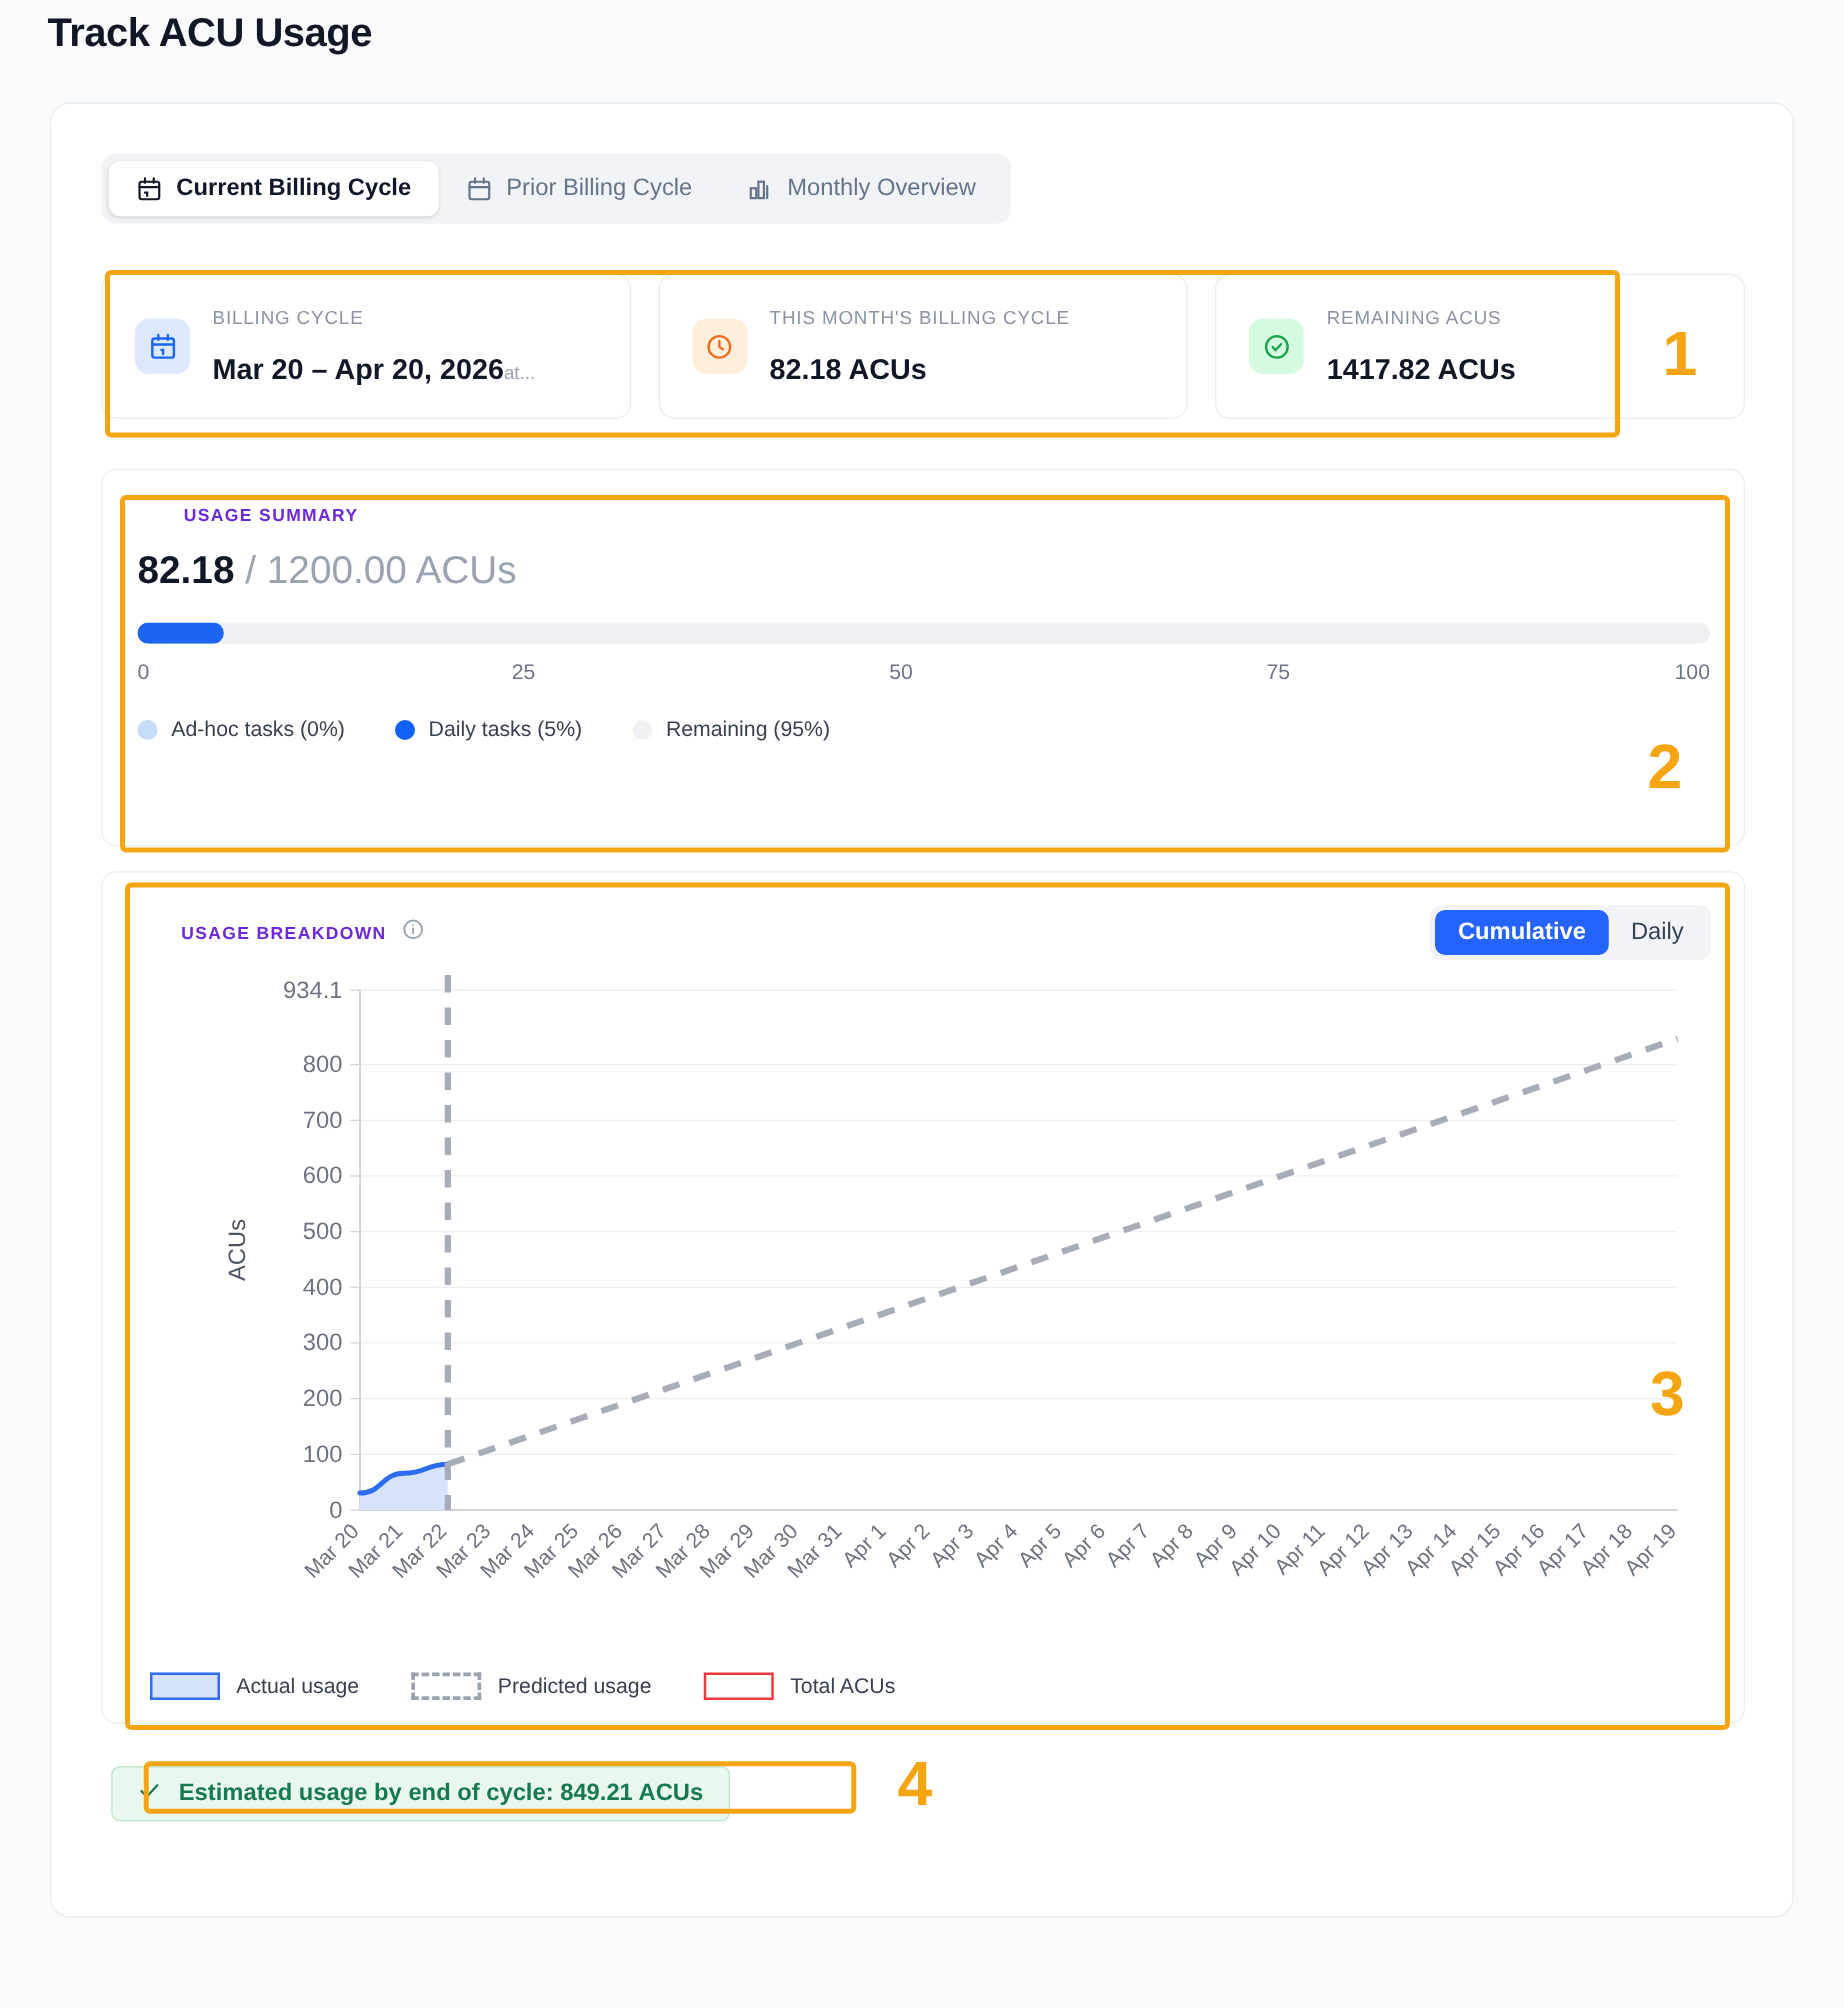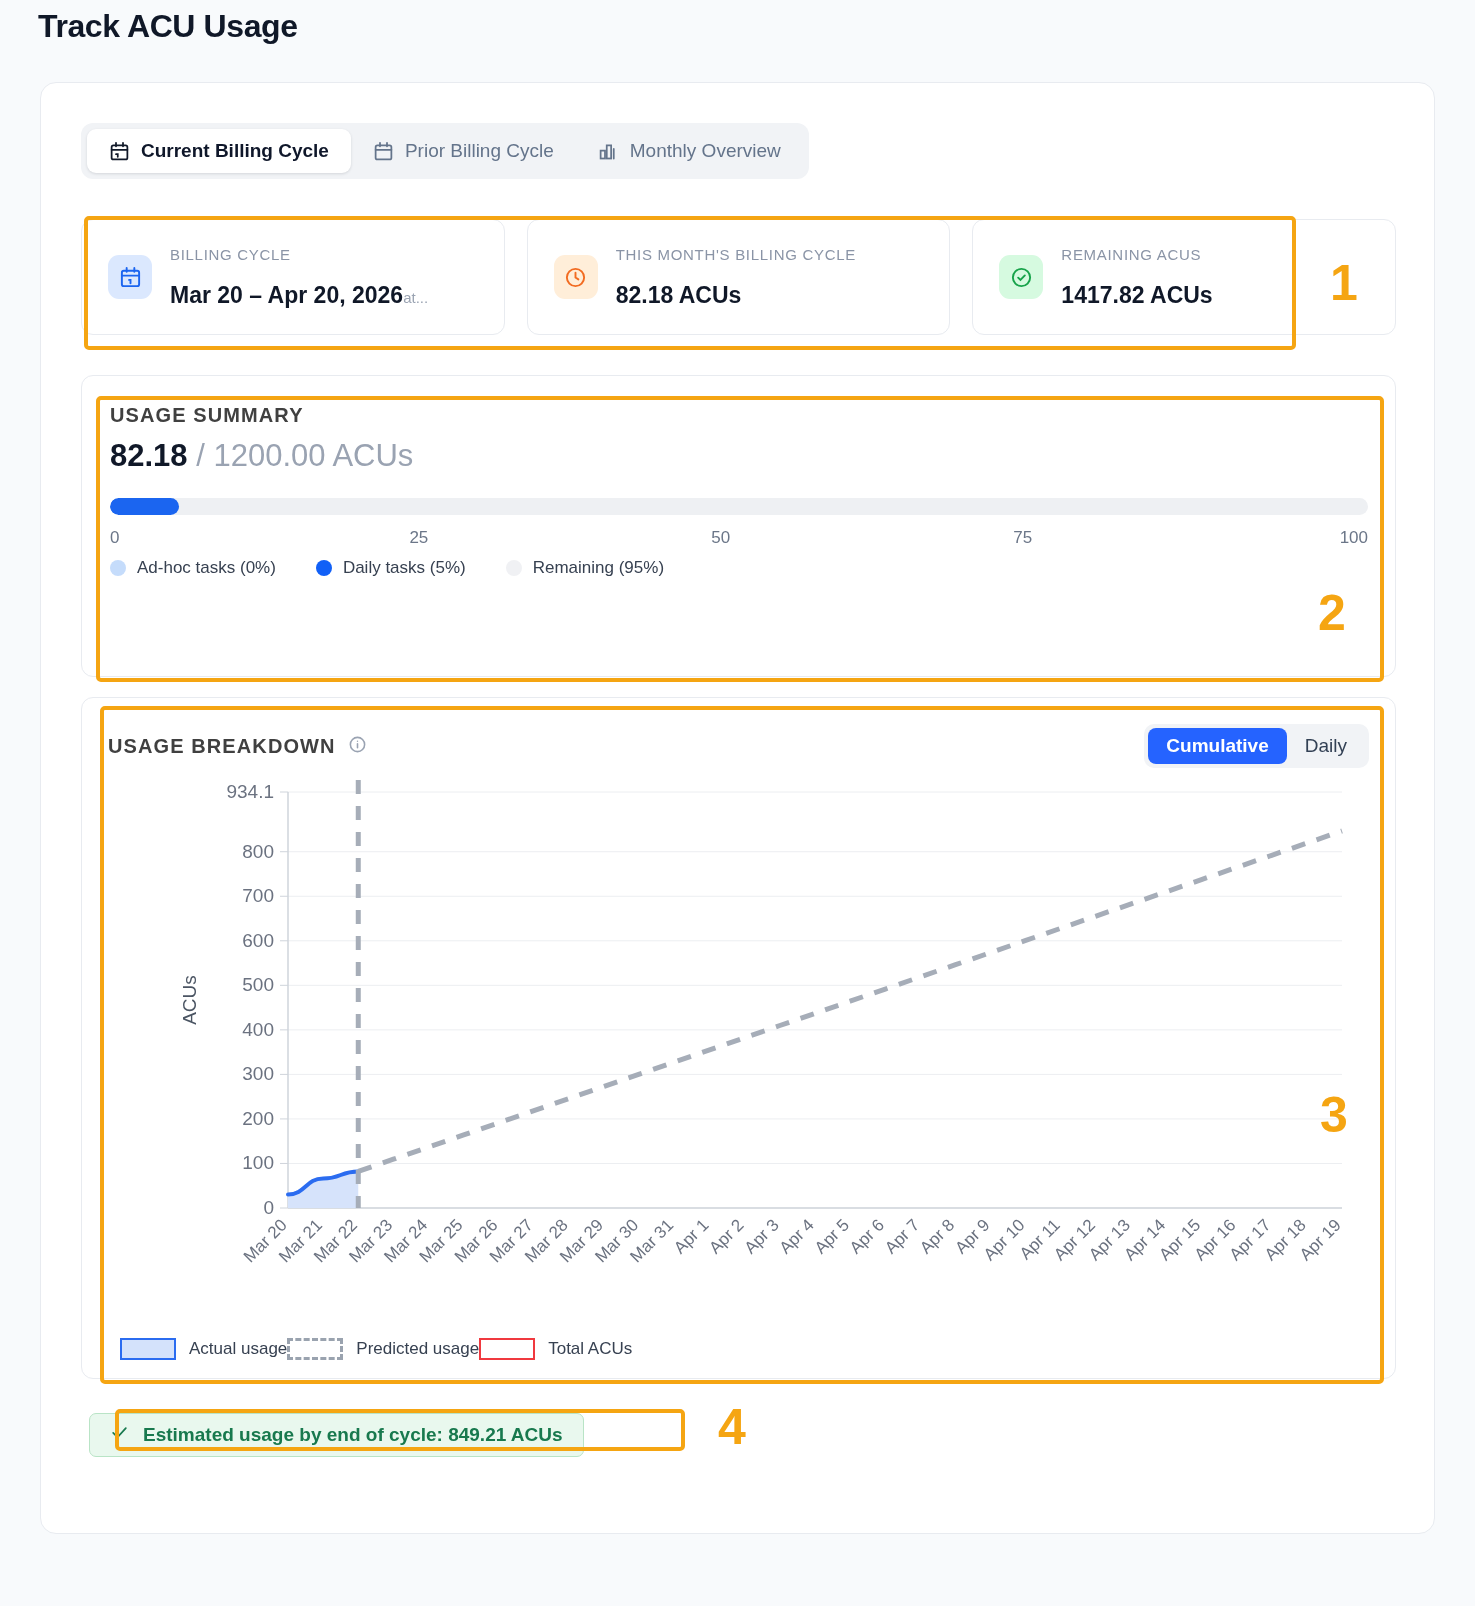--- a/index.html
+++ b/index.html
@@ -97,38 +97,38 @@
 
   
   .summary-card {
     position: absolute; left: 40px; top: 292px;
     width: 1315px; height: 302px;
     background: #ffffff;
     border: 1px solid #e8ebf0;
     border-radius: 12px;
   }
   .section-label {
-    font-size: 20px; font-weight: bold; letter-spacing: 1.1px;
-    color: #404040; text-transform: uppercase;
+    font-size: 14px; font-weight: bold; letter-spacing: 1.1px;
+    color: #6d28d9; text-transform: uppercase; margin-left: 37px;
   }
   .big-num { font-size: 31px; color: #9aa3b2; font-weight: normal; }
   .big-num b { color: #101828; font-weight: bold; }
 
   .progress-track {
     height: 17px; background: #eef0f3; border-radius: 9px;
     position: relative; overflow: hidden;
   }
   .progress-fill {
     position: absolute; left: 0; top: 0; height: 100%;
     background: #1b65f0; border-radius: 9px;
   }
   .scale-row { display: flex; margin-top: 13px; position: relative; height: 22px; }
   .scale-tick { position: absolute; font-size: 17px; color: #6b7688; }
 
-  .legend-row { display: flex; gap: 40px; margin-top: 8px; align-items: center; }
+  .legend-row { display: flex; gap: 40px; margin-top: 24px; align-items: center; }
   .legend-item { display: flex; align-items: center; gap: 11px; font-size: 17px; color: #374151; }
   .dot { width: 16px; height: 16px; border-radius: 50%; display: inline-block; }
 
   
   .chart-card {
     position: absolute; left: 40px; top: 614px;
     width: 1315px; height: 682px;
     background: #ffffff;
     border: 1px solid #e8ebf0;
     border-radius: 12px;
@@ -144,21 +144,21 @@
     height: 36px; padding: 0 18px; border-radius: 8px;
     display: flex; align-items: center; font-size: 19px;
     color: #334155; cursor: pointer;
   }
   .toggle-btn.on { background: #2563ff; color: #fff; font-weight: bold; }
 
   .plot-wrap { position: absolute; left: 0; top: 72px; width: 100%; height: 608px; }
 
   .chart-legend {
     position: absolute; left: 38px; bottom: 18px;
-    display: flex; align-items: center; 
+    display: flex; align-items: center; gap: 42px;
     font-size: 17px; color: #374151;
   }
   .cl-item { display: flex; align-items: center; gap: 13px; }
   .swatch-solid { width: 56px; height: 22px; border: 2px solid #2b6cf0; background: #d4e2fb; }
   .swatch-dash  { width: 56px; height: 22px; border: 3px dashed #9aa3af; background: #fff; }
   .swatch-red   { width: 56px; height: 22px; border: 2px solid #f0393f; background: #fff; }
 
   
   .estimate {
     position: absolute; left: 48px; top: 1330px;

